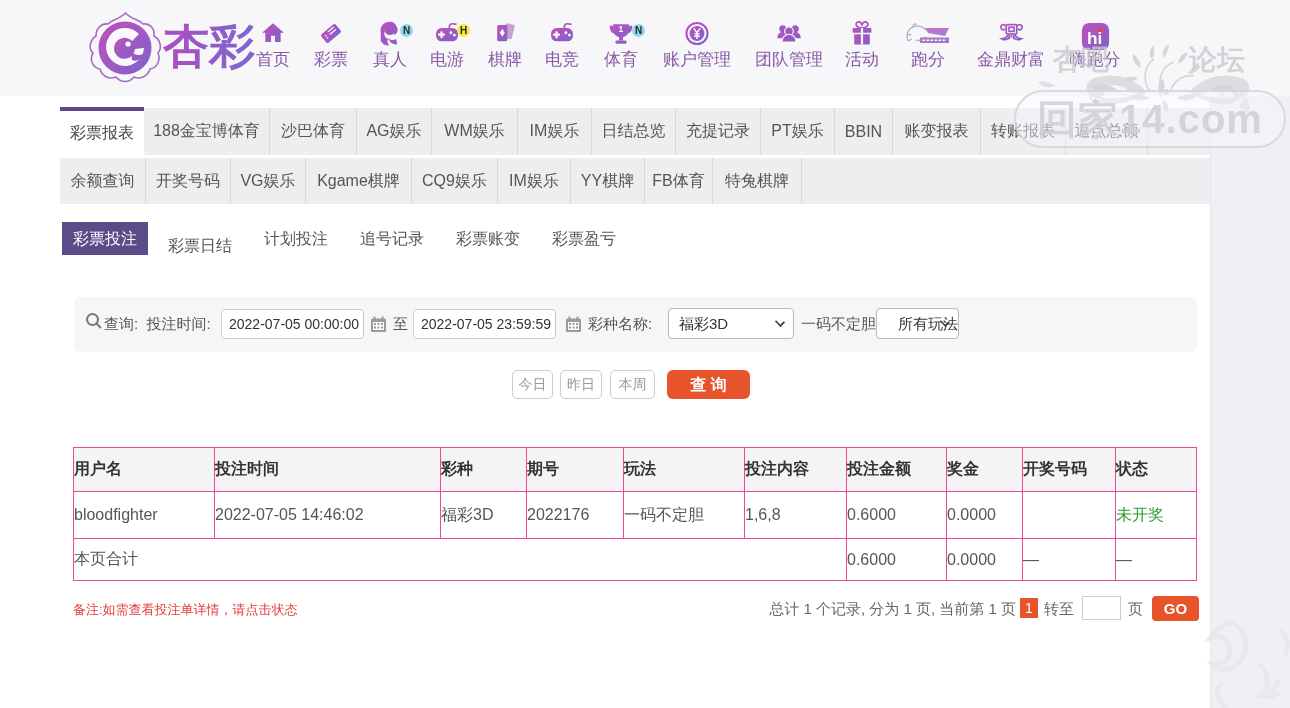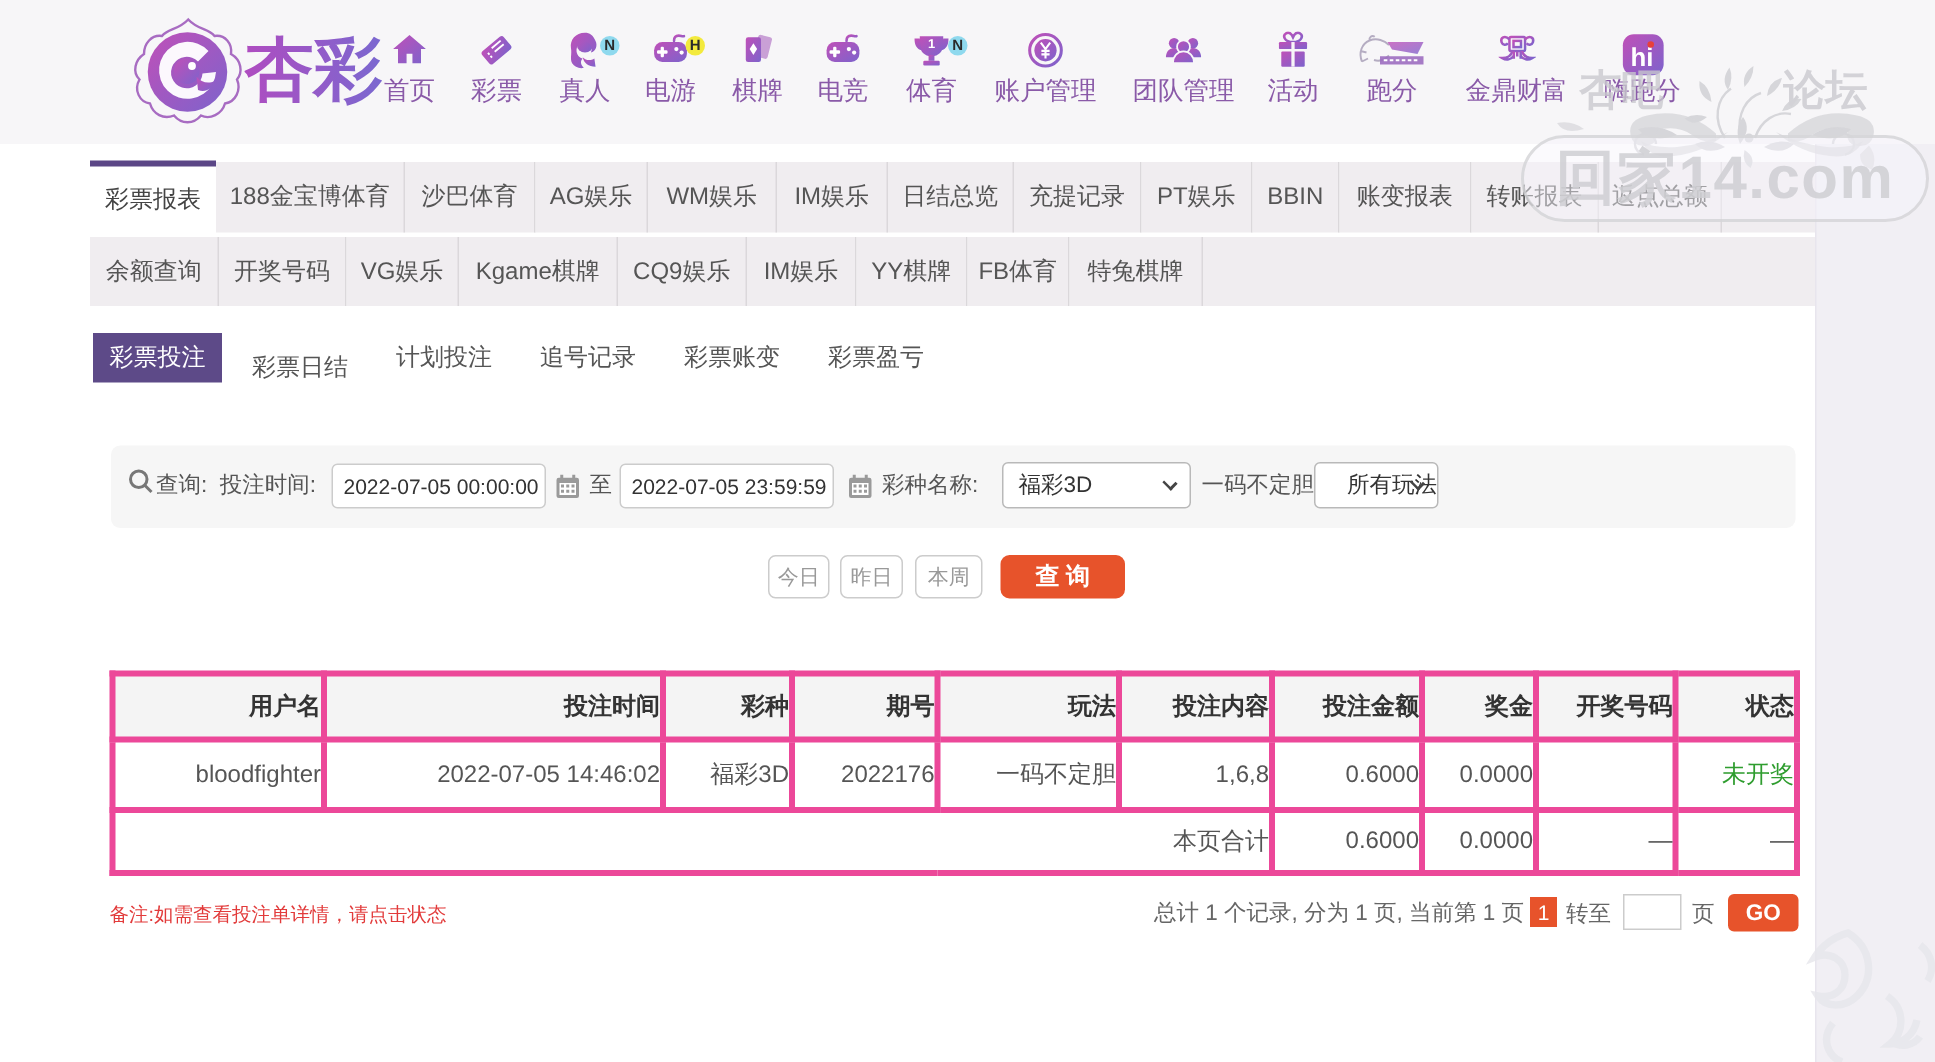--- a/index.html
+++ b/index.html
@@ -35,21 +35,21 @@
   border-right:2px solid #444; border-bottom:2px solid #444; transform:rotate(45deg) scale(1,.8); margin-top:-3px; }
 .slabel { position:absolute; font-size:15px; color:#555; top:17px; line-height:20px; }
 
 .gbtn { position:absolute; top:370px; height:29px; border:1px solid #ccc; border-radius:5px;
   background:#fff; color:#999; font-size:14px; text-align:center; line-height:27px; }
 #qbtn { left:667px; top:370px; width:83px; height:29px; background:#e7532b; border-radius:6px;
   color:#fff; font-size:16px; font-weight:bold; text-align:center; line-height:29px; }
 
 table { border-collapse:collapse; table-layout:fixed; }
 #tbl { left:73px; top:447px; }
-#tbl td, #tbl th { border:4px solid #ec4899; text-align:right; font-weight:normal; }
+#tbl td, #tbl th { border:1px solid #ec4899; text-align:left; font-weight:normal; }
 #tbl th { background:#f4f4f4; font-weight:bold; color:#333; font-size:16px; height:44px; }
 #tbl td { color:#555; font-size:16px; }
 .r1 td { height:47px; }
 .r2 td { height:42px; }
 
 #note { left:73px; top:601px; font-size:13px; color:#e23b3b; }
 #pgtxt { top:600px; font-size:15px; color:#666; }
 .watermark { pointer-events:none; }
 </style>
 </head>

